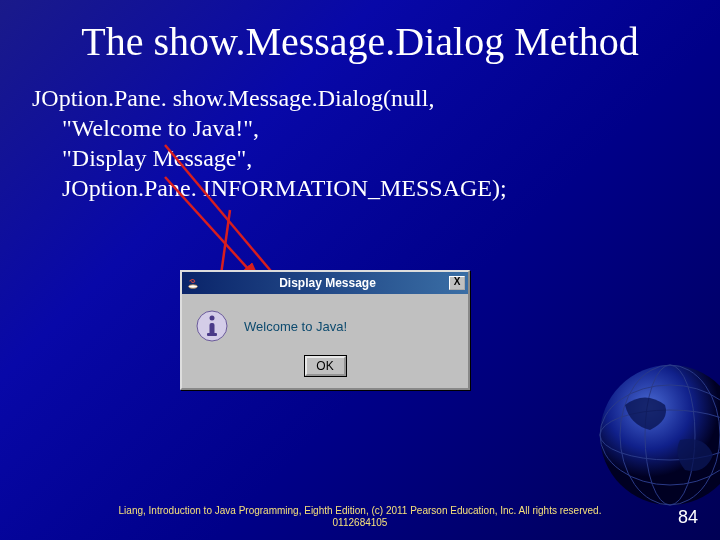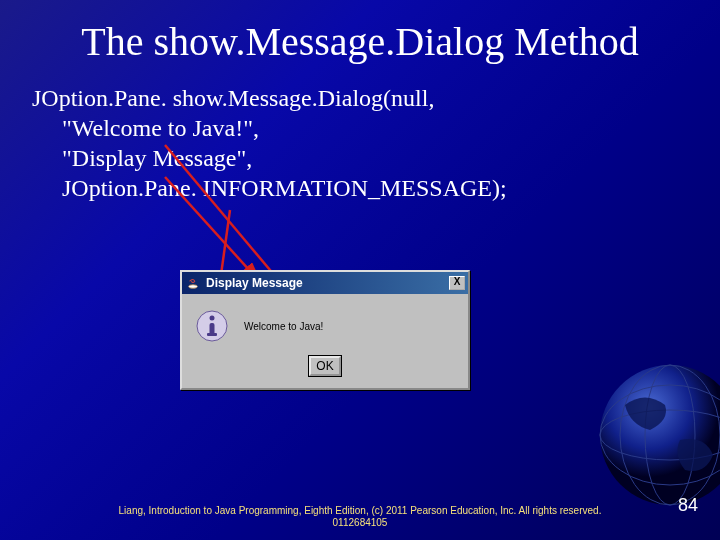--- a/index.html
+++ b/index.html
@@ -53,20 +53,21 @@
     width: 16px; height: 16px;
     margin-right: 5px;
     display: inline-flex;
     align-items: center;
     justify-content: center;
   }
   .titlebar .title-text {
     flex: 1;
     font-weight: bold;
     font-size: 12px;
+    text-align: center;
   }
   .closebtn {
     width: 16px; height: 14px;
     background: #c0c0c0;
     border: 1px outset #fff;
     color: #000;
     font-weight: bold;
     font-size: 10px;
     line-height: 10px;
     text-align: center;
@@ -74,32 +75,32 @@
   .dialog-body {
     display: flex;
     align-items: center;
     padding: 14px 12px 8px 12px;
     gap: 14px;
   }
   .info-icon {
     width: 36px; height: 36px;
   }
   .msg-text {
-    font-size: 10px;
-    color: #000000;
+    font-size: 13px;
+    color: #0c4a6e;
   }
   .button-row {
     text-align: center;
     padding: 4px 0 12px 0;
   }
   .ok-btn {
     font-family: Tahoma, Arial, sans-serif;
     font-size: 12px;
     padding: 1px 0;
-    width: 32px;
+    width: 41px;
     background: #c0c0c0;
     border: 2px outset #e8e8e8;
     outline: 1px solid #000;
   }
 
   
   .arrows {
     position: absolute;
     left: 0; top: 0;
     width: 720px; height: 540px;
@@ -118,21 +119,21 @@
   .footer-text {
     color: #f5e07a;
     font-size: 10px;
     display: inline-block;
     width: 520px;
     line-height: 1.2;
   }
   .page-num {
     position: absolute;
     right: 22px;
-    bottom: 24px;
+    bottom: 12px;
     color: #fff;
     font-size: 18px;
     font-family: Arial, sans-serif;
   }
 
   
   .globe {
     position: absolute;
     right: -25px;
     bottom: 30px;

